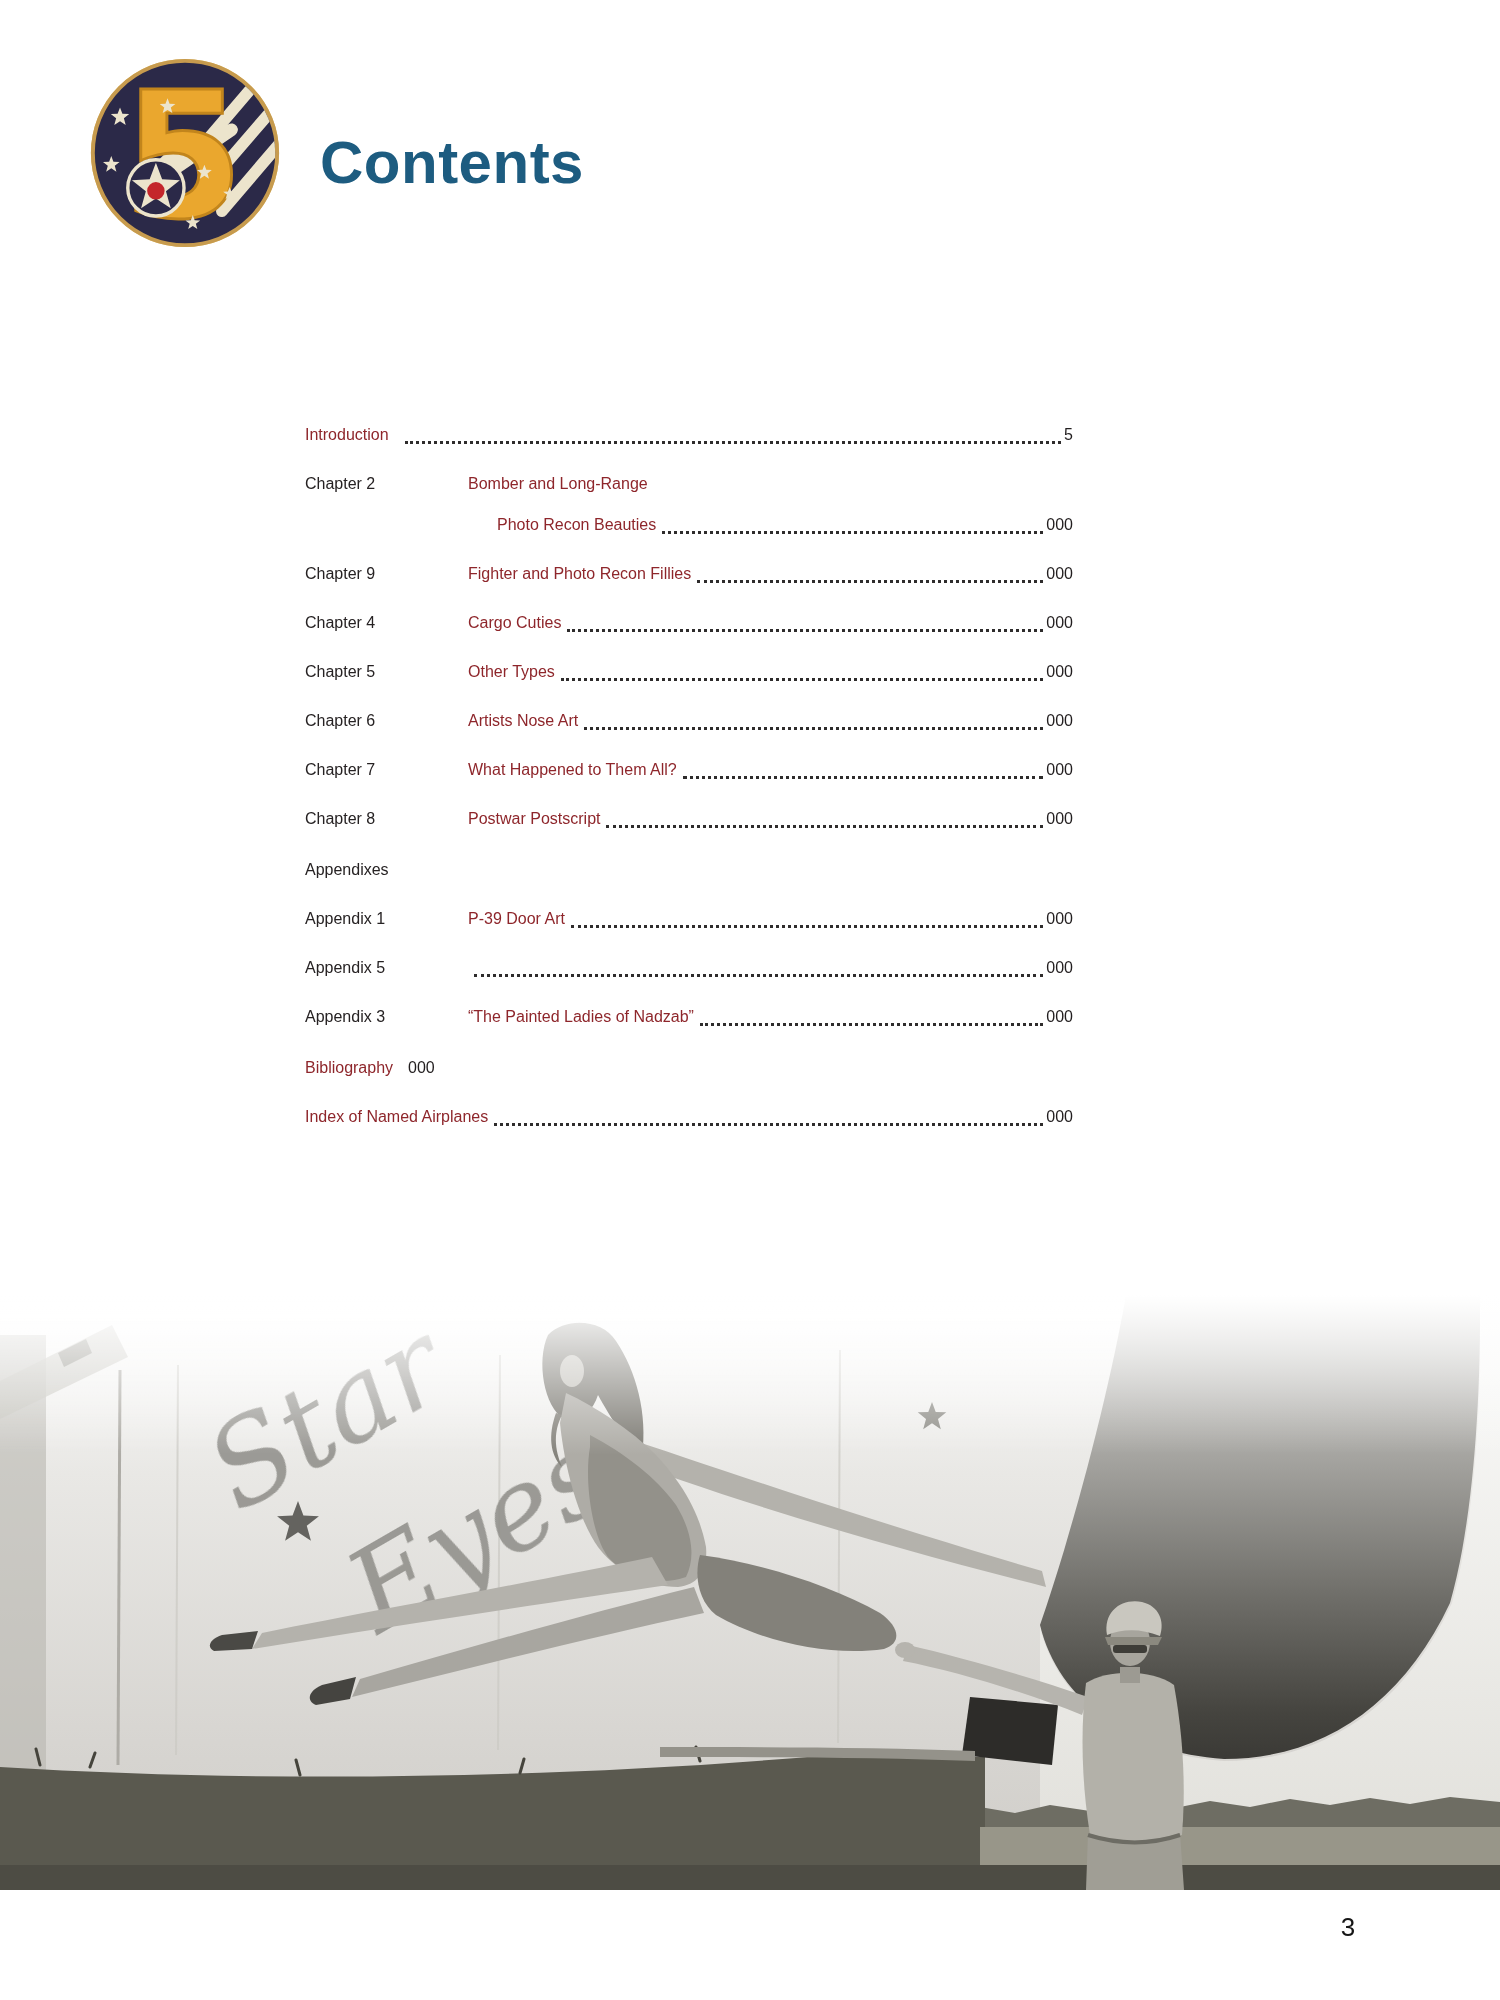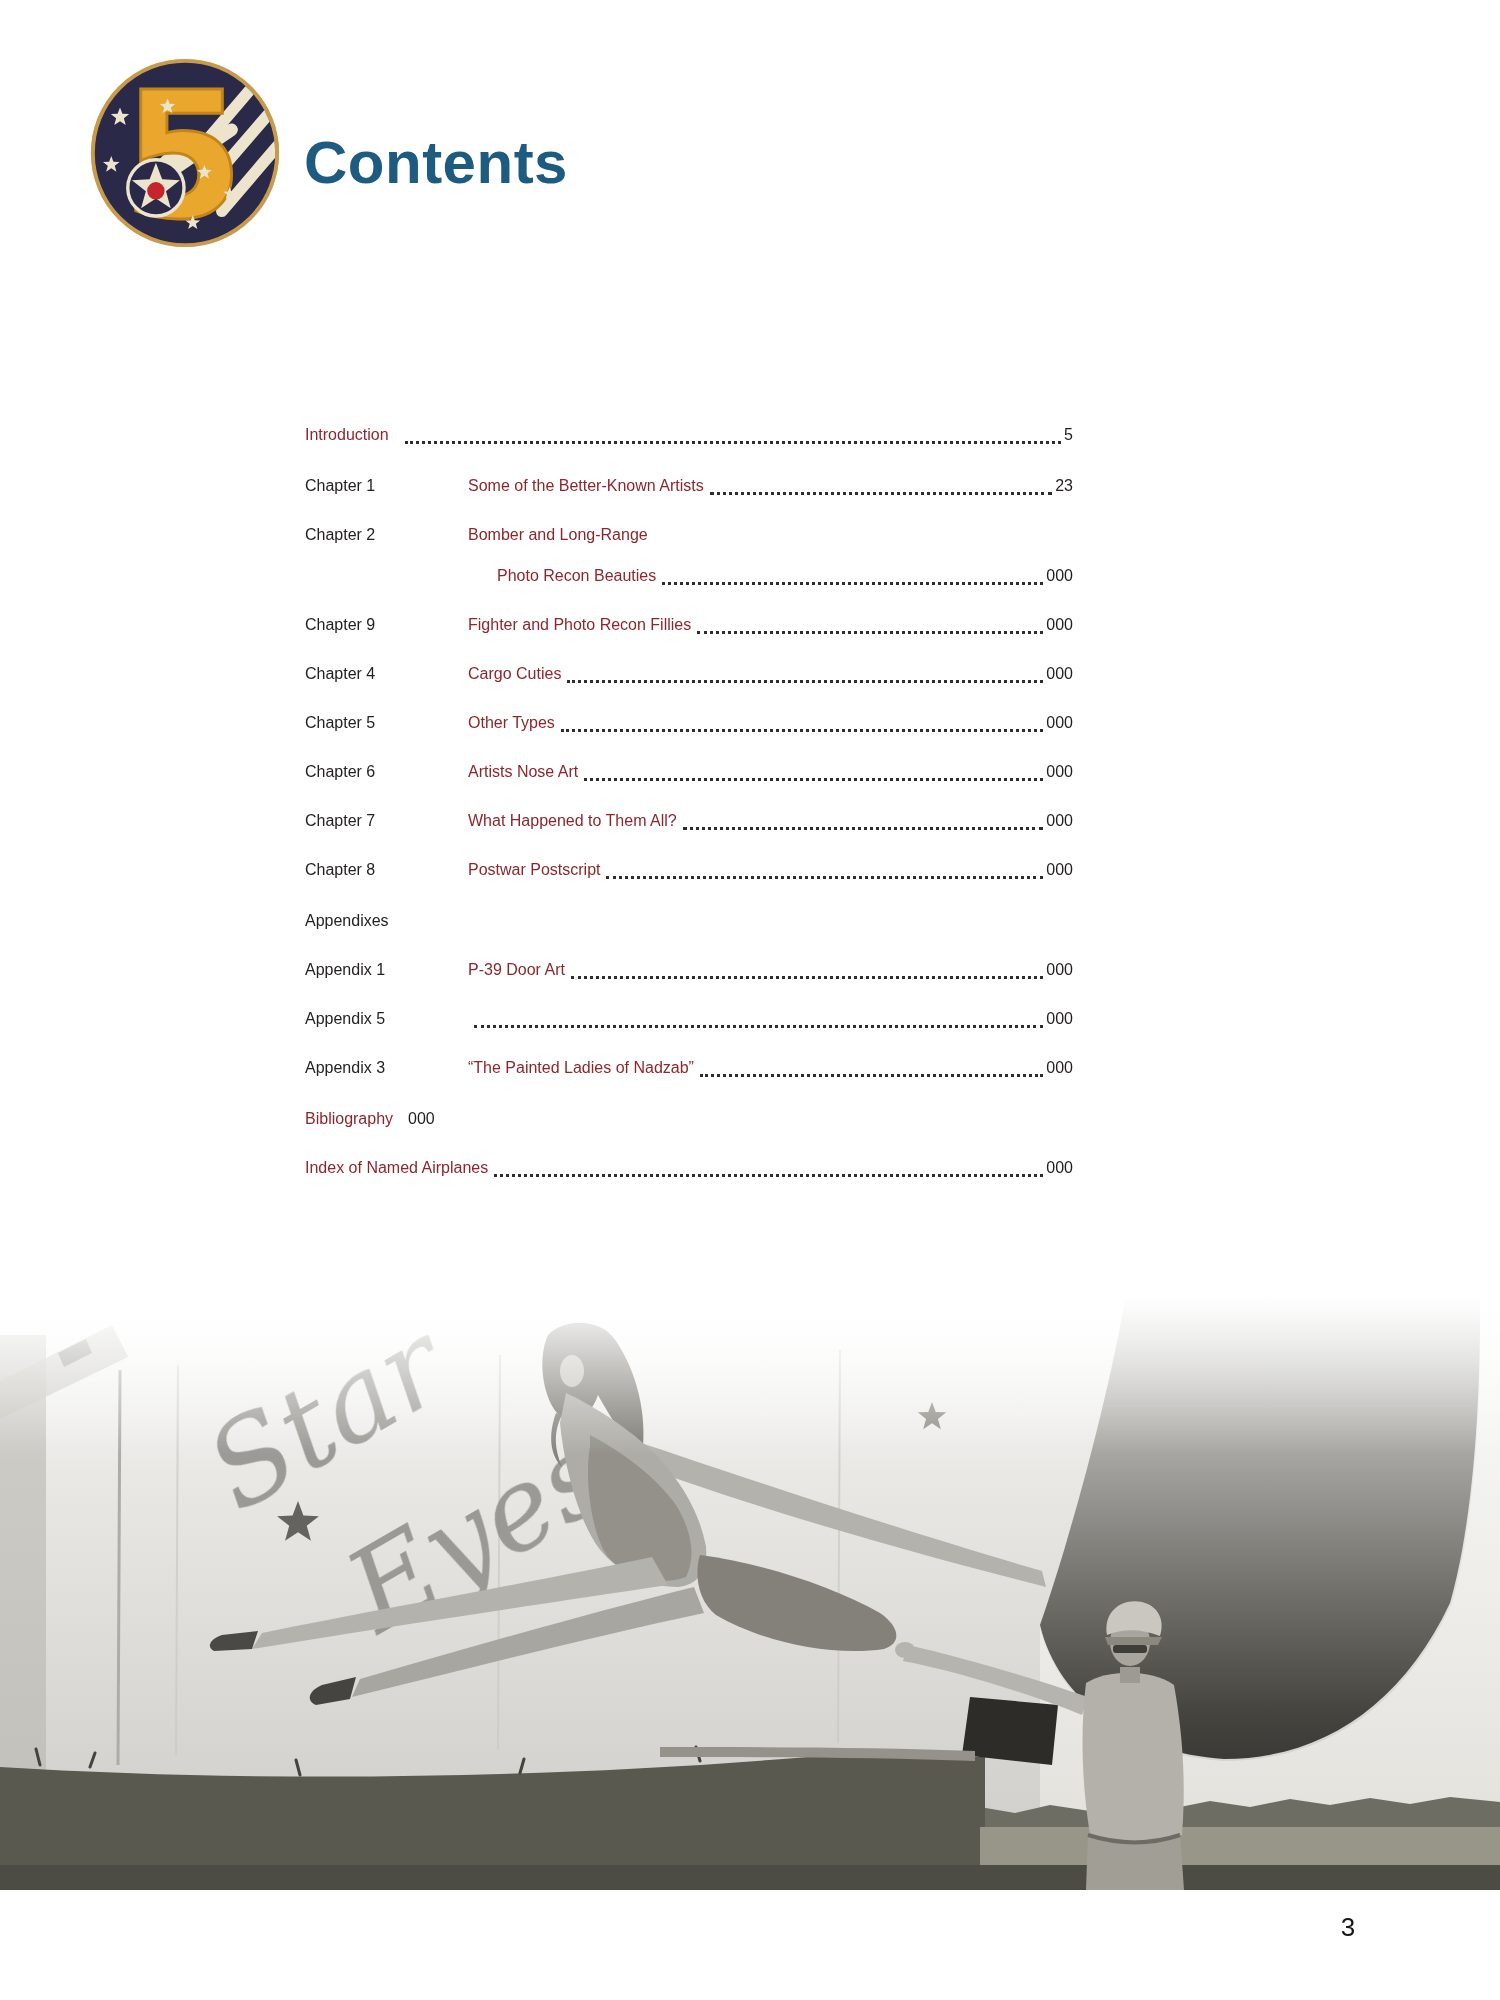--- a/index.html
+++ b/index.html
@@ -5,21 +5,21 @@
   html,body{margin:0;padding:0;}
   body{
     width:1500px;height:2000px;position:relative;background:#ffffff;
     font-family:"Liberation Sans", sans-serif;color:#231f20;
   }
   .page{position:absolute;inset:0;width:1500px;height:2000px;overflow:hidden;background:#fff;}
 
   .logo{position:absolute;left:88px;top:56px;width:194px;height:194px;}
 
   .title{
-    position:absolute;left:304px;top:128px;margin:0;
+    position:absolute;left:320px;top:128px;margin:0;
     font-size:60px;font-weight:600;color:#1d5c80;letter-spacing:0.5px;
   }
 
   .toc{position:absolute;left:305px;top:418px;width:768px;font-size:16px;}
   .toc-row{display:flex;align-items:baseline;height:33px;line-height:33px;margin-bottom:16px;}
   .toc-row.tight{margin-bottom:8px;}
   .toc-row.gap{margin-top:18px;}
   .toc-label{flex:0 0 163px;color:#262223;}
   .toc-label.heading{flex:none;}
   .toc-indent{flex:0 0 192px;}
@@ -78,26 +78,20 @@
   </svg>
 
   <h1 class="title">Contents</h1>
 
   <nav class="toc" id="toc">
       <div class="toc-row">
         <span class="toc-title">Introduction</span>
         <span class="leader lead-gap"></span>
         <span class="toc-page">5</span>
       </div>
-      <div class="toc-row gap">
-        <span class="toc-label">Chapter 1</span>
-        <span class="toc-title">Some of the Better-Known Artists</span>
-        <span class="leader"></span>
-        <span class="toc-page">23</span>
-      </div>
       <div class="toc-row tight">
         <span class="toc-label">Chapter 2</span>
         <span class="toc-title">Bomber and Long-Range</span>
       </div>
       <div class="toc-row">
         <span class="toc-indent"></span>
         <span class="toc-title">Photo Recon Beauties</span>
         <span class="leader"></span>
         <span class="toc-page">000</span>
       </div>

